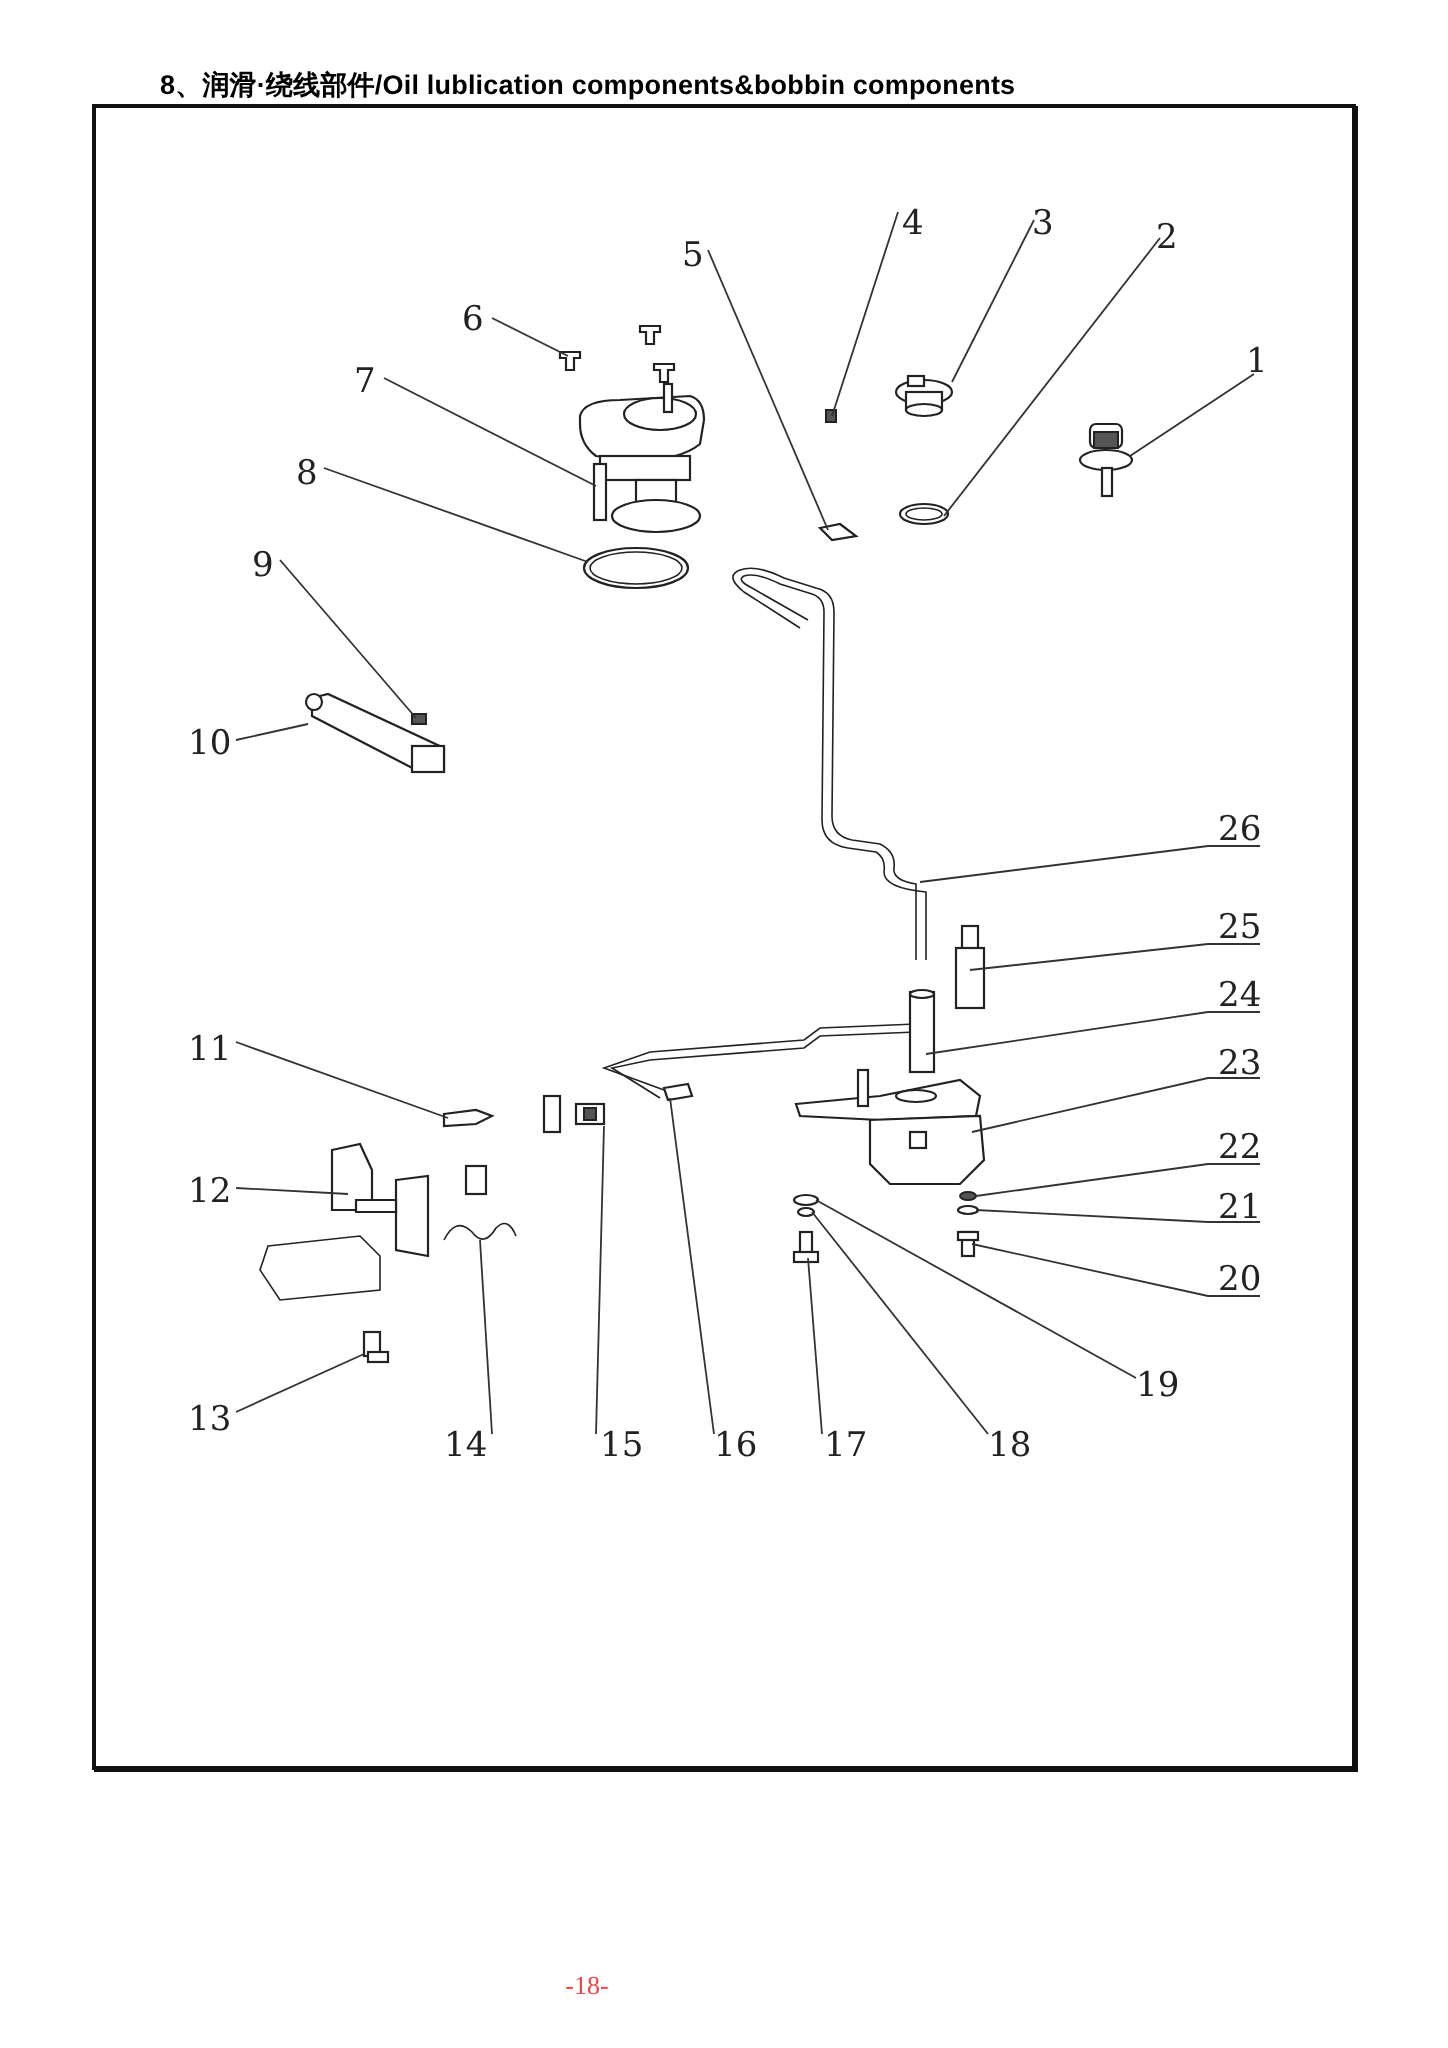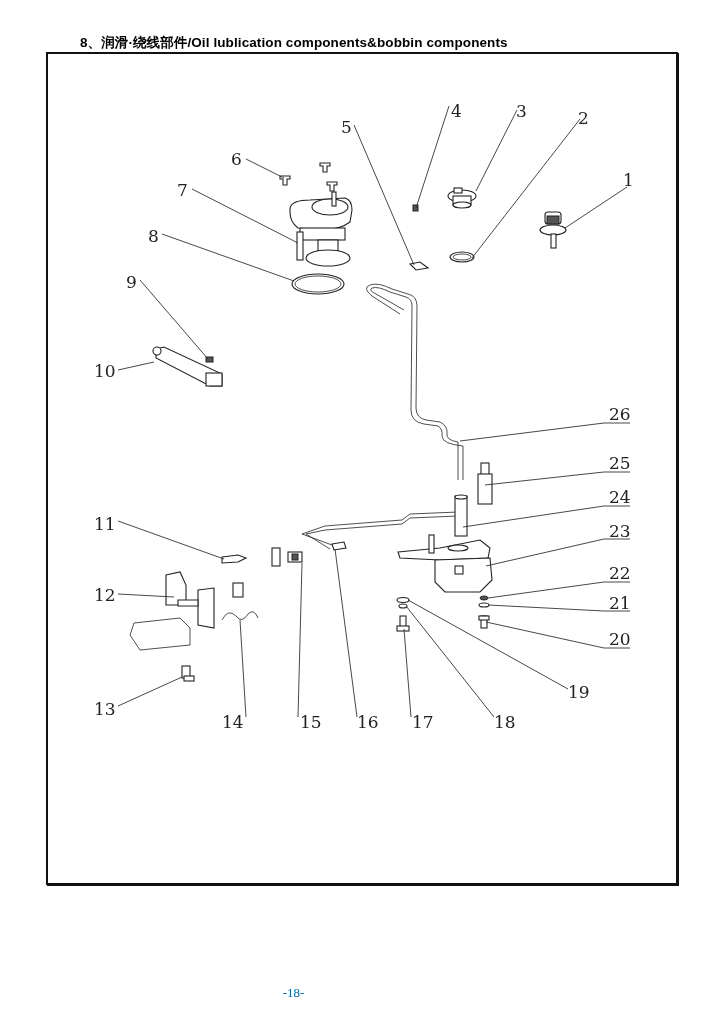--- a/index.html
+++ b/index.html
@@ -14,21 +14,21 @@
     border: 2px solid #111; box-shadow: 1px 1px 0 #111;
   }
   svg.diagram { position: absolute; left: 0; top: 0; width: 724px; height: 1024px; }
   .callout-num { font-family: "DejaVu Serif", serif; font-size: 17px; fill: #222; }
   .leader { stroke: #333; stroke-width: 0.9; fill: none; }
   .part { stroke: #222; stroke-width: 1.1; fill: #fff; }
   .part-thin { stroke: #222; stroke-width: 0.8; fill: none; }
   .part-dark { stroke: #222; stroke-width: 1; fill: #555; }
   .page-num {
     position: absolute; left: 0; width: 587px; top: 985px; text-align: center;
-    font-family: "Liberation Serif", serif; font-size: 13px; color: #0369a1;
+    font-family: "Liberation Serif", serif; font-size: 13px; color: #ef4444;
   }
 </style>
 </head>
 <body>
 
 <div class="title">8、润滑·绕线部件/Oil lublication components&amp;bobbin components</div>
 <div class="frame"></div>
 
 <svg class="diagram" viewBox="0 0 724 1024">
 

